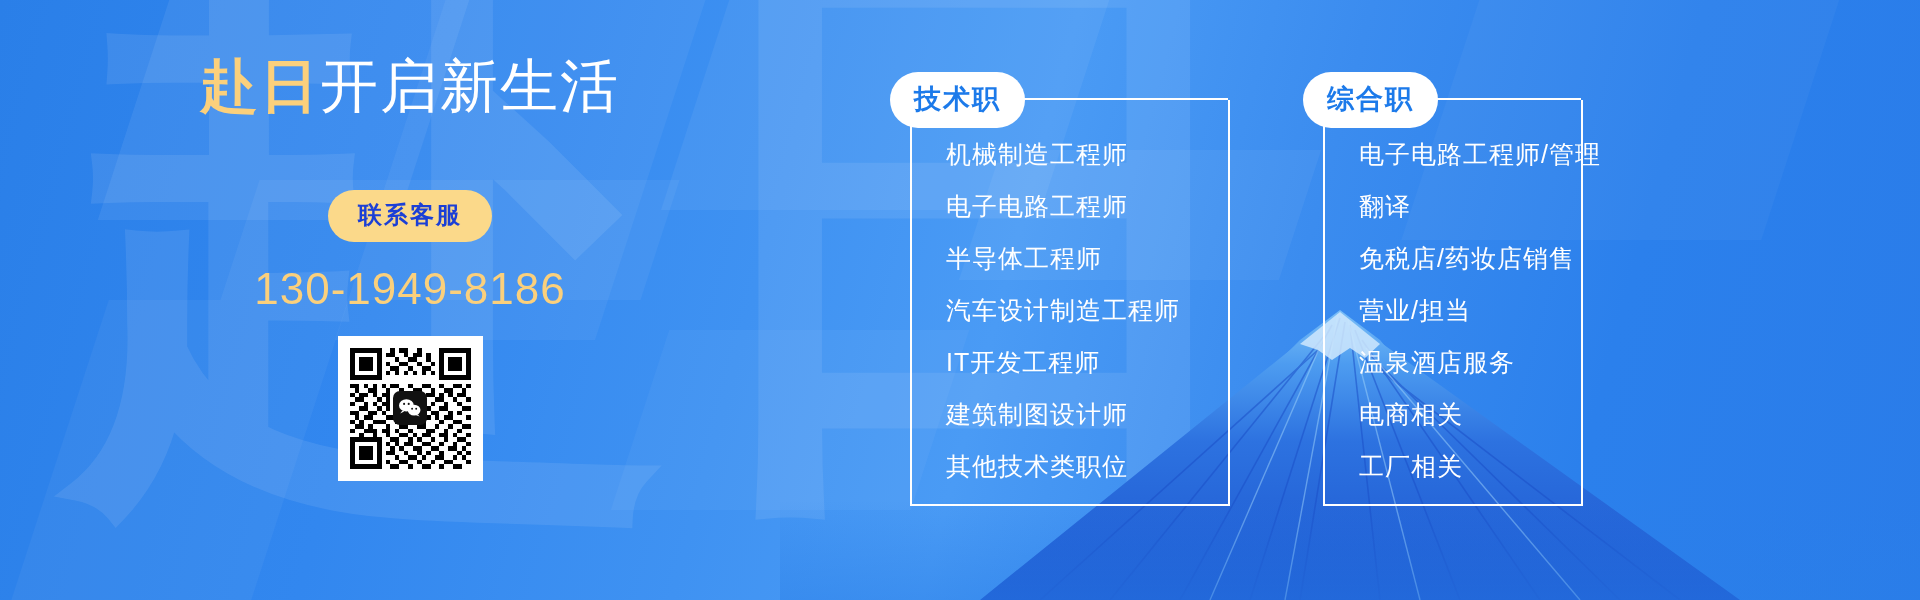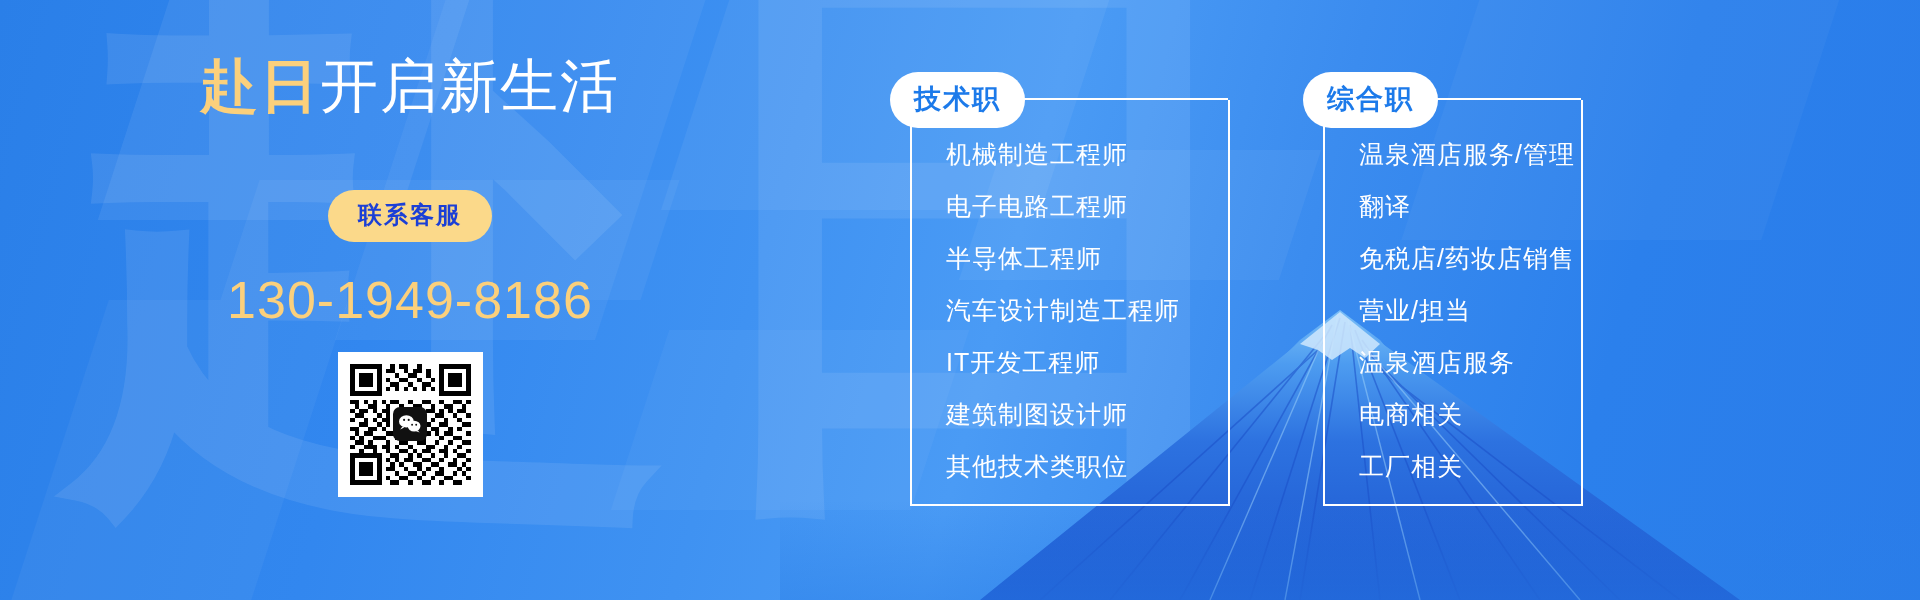--- a/index.html
+++ b/index.html
@@ -86,22 +86,22 @@
     color: #1b3fd6;
     font-size: 24px;
     font-weight: 700;
     letter-spacing: 2px;
     border-radius: 26px;
     border: none;
     cursor: pointer;
   }
 
   .phone {
-    margin-top: 28px;
-    font-size: 52px;
+    margin-top: 22px;
+    font-size: 44px;
     font-weight: 500;
     color: #fbd07c;
     letter-spacing: 1px;
   }
 
   .qr-wrap {
     margin-top: 22px;
     display: inline-block;
     width: 145px;
     height: 145px;
@@ -448,21 +448,21 @@
       <li>IT开发工程师</li>
       <li>建筑制图设计师</li>
       <li>其他技术类职位</li>
     </ul>
   </div>
 
   <div class="cat" id="cat-general">
     <div class="topline"></div>
     <div class="cat-badge">综合职</div>
     <ul class="cat-list">
-      <li>温泉酒店服务/管理</li>
+      <li>电子电路工程师/管理</li>
       <li>翻译</li>
       <li>免税店/药妆店销售</li>
       <li>营业/担当</li>
       <li>温泉酒店服务</li>
       <li>电商相关</li>
       <li>工厂相关</li>
     </ul>
   </div>
 
 </div>

